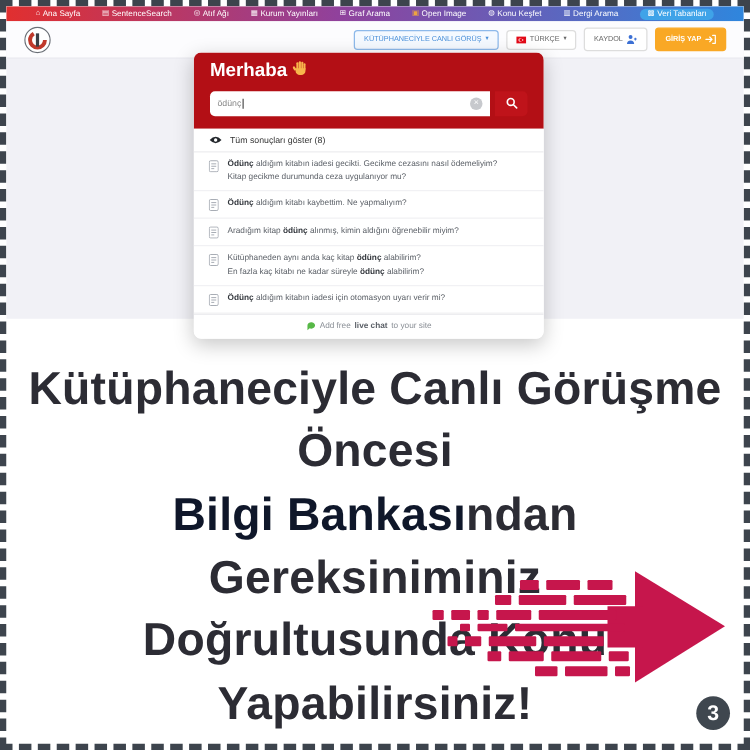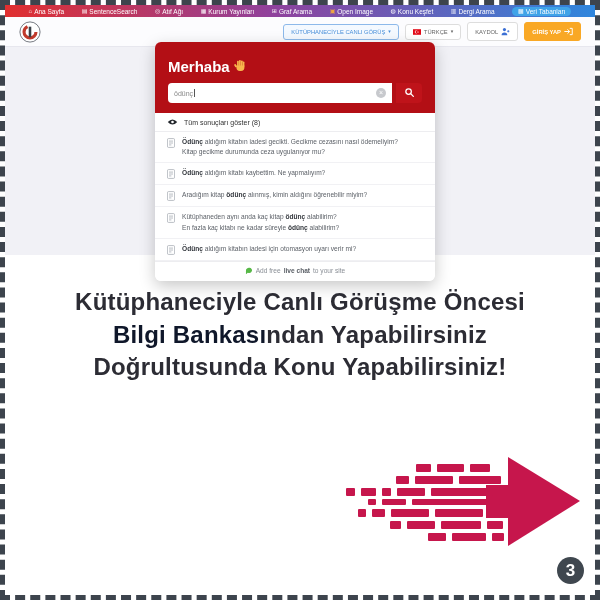--- a/index.html
+++ b/index.html
@@ -26,21 +26,21 @@
              padding:4px 7px; margin-left:6px; background:#fff; border:1px solid #ddd;
              color:#666; white-space:nowrap; cursor:pointer; }
   .hdr-btn.livechat { border-color:#8db9ea; color:#4a90d9; background:#f4f9ff; }
   .hdr-btn.login { background:#f9a825; border-color:#f9a825; color:#fff; font-weight:bold; }
   .caret { font-size:5px; line-height:1; }
   .flag-icon svg, .person-icon svg, .login-icon svg { display:block; }
 
   
   .chat-widget { position:absolute; left:150px; top:37px; width:280px; border-radius:6px;
                  overflow:hidden; background:#fff; box-shadow:0 5px 16px rgba(0,0,0,.22); }
-  .chat-header { background:#b30f15; padding:16px 13px 10px; }
+  .chat-header { background:#b30f15; padding:6px 13px 10px; }
   .greeting { display:flex; align-items:center; gap:4px; color:#fff; font-weight:bold;
               font-size:15px; }
   .chat-subtitle { color:#f2d2d2; font-size:7.5px; margin-top:4px; }
   .search-row { display:flex; margin-top:8px; height:20px; }
   .search-input { flex:1; background:#fff; border-radius:4px 0 0 4px; display:flex;
                   align-items:center; padding:0 6px; font-size:7px; color:#888; }
   .search-text { flex:0 0 auto; }
   .cursor-bar { display:inline-block; width:1px; height:8px; background:#555; margin-left:1px; }
   .search-spacer { flex:1; }
   .clear-btn { width:10px; height:10px; border-radius:50%; background:#c7c9cd; color:#fff;
@@ -60,21 +60,21 @@
   .result-text { font-size:6.6px; color:#5a5f66; line-height:1.55; }
   .result-text .line { display:block; }
   .result-text b { color:#33373d; }
   .chat-footer { display:flex; align-items:center; justify-content:center; gap:3px;
                  padding:5px 0 6px; font-size:6.6px; color:#8a8f96; border-top:1px solid #ededf0; }
   .chat-footer b { color:#5a5f66; }
   .livechat-icon svg { display:block; }
 
   
   .headline { position:absolute; top:281px; left:0; right:0; text-align:center;
-              font-weight:bold; font-size:24px; line-height:1.36; color:#2c2c34;
+              font-weight:bold; font-size:37px; line-height:1.36; color:#2c2c34;
               letter-spacing:.2px; }
   .headline .accent { color:#0f172a; }
 
   
   .arrow-wrap { position:absolute; top:444px; right:10px; width:245px; height:105px; }
   .badge { position:absolute; right:11px; bottom:11px; width:27px; height:27px;
            border-radius:50%; background:#3f474f; color:#fff; font-size:17px; font-weight:bold;
            display:flex; align-items:center; justify-content:center; }
 </style>
 </head>
@@ -297,21 +297,21 @@
           <span>Add free </span>
             <b>live chat</b>
             <span> to your site</span>
         </div>
       </div>
     </div>
   </div>
 
   <div class="headline">
     <div>Kütüphaneciyle Canlı Görüşme Öncesi</div>
-    <div><span class="accent">Bilgi Bankası</span><span>ndan Yapabilirsiniz</span></div>
+    <div><span class="accent">Bilgi Bankası</span><span>ndan Gereksiniminiz</span></div>
     <div>Doğrultusunda Konu Yapabilirsiniz!</div>
   </div>
 
   <div class="arrow-wrap">
     <svg viewBox="0 0 245 105" width="245" height="105">
       <g fill="#c6164c">
         <polygon points="168,8 240,52 168,97"></polygon>
         <rect x="146" y="36" width="28" height="33"></rect>
         <rect x="76" y="15" width="15" height="8" rx="1"></rect>
           <rect x="97" y="15" width="27" height="8" rx="1"></rect>

